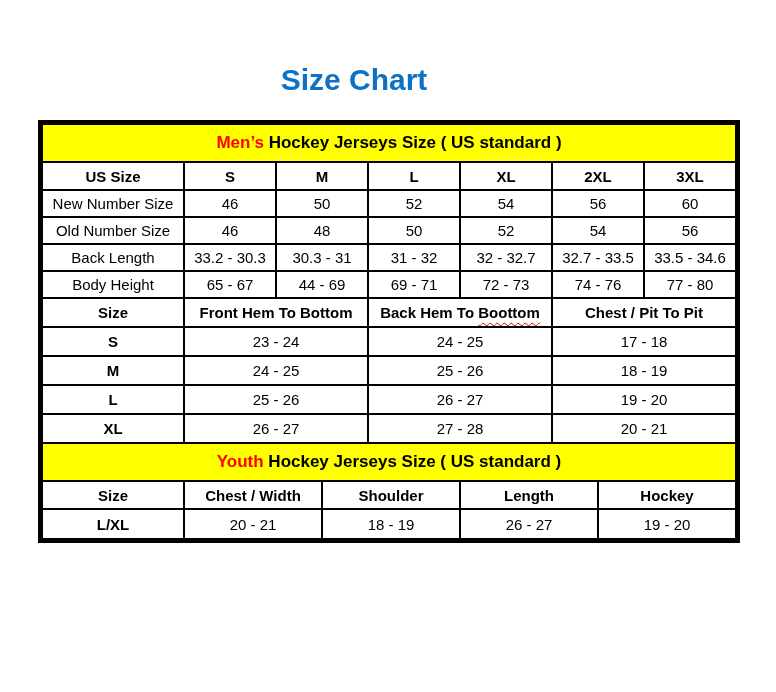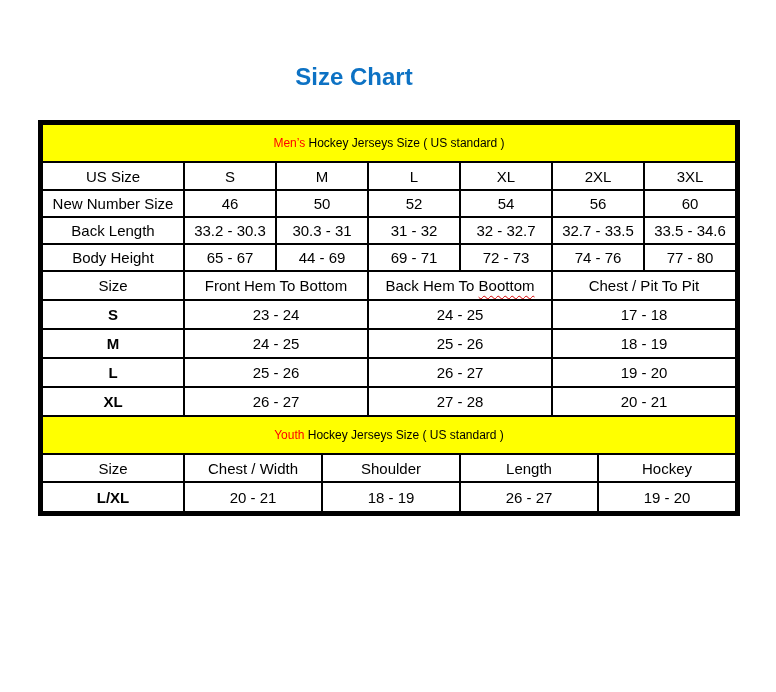--- a/index.html
+++ b/index.html
@@ -9,21 +9,21 @@
     font-family: "Liberation Sans", sans-serif;
     color: #000;
     position: relative;
     overflow: hidden;
   }
   .page-title {
     position: absolute;
     top: 63px; left: 0; width: 708px;
     margin: 0;
     text-align: center;
-    font-size: 24px;
+    font-size: 30px;
     font-weight: bold;
     letter-spacing: 0px;
     color: #0d72c4;
   }
   .chart-wrap {
     position: absolute;
     top: 120px; left: 38px;
     width: 696px;
     border: 3px solid #000;
   }
@@ -36,26 +36,26 @@
     border: 2px solid #000;
     text-align: center;
     vertical-align: middle;
     font-size: 15px;
     padding: 1px 2px;
     overflow: hidden;
     white-space: nowrap;
   }
   tr.band td {
     background: #ffff00;
-    font-weight: normal;
-    font-size: 12px;
+    font-weight: bold;
+    font-size: 17px;
     height: 34px;
   }
   tr.band .red { color: #ff0000; }
-  tr.hrow td { font-weight: normal; }
+  tr.hrow td { font-weight: bold; }
   tr.hrow.men td  { height: 24px; }
   tr.drow.men td  { height: 23px; }
   tr.hrow.women td { height: 25px; }
   tr.drow.women td { height: 25px; }
   tr.hrow.youth td { height: 24px; }
   tr.drow.youth td { height: 26px; }
   td.lbl-bold { font-weight: bold; }
   .wavy {
     text-decoration: underline;
     text-decoration-style: wavy;
@@ -101,20 +101,29 @@
       <td colspan="2">3XL</td>
     </tr>
     <tr class="drow men">
       <td>New Number Size</td>
       <td colspan="2">46</td>
       <td colspan="2">50</td>
       <td colspan="2">52</td>
       <td colspan="2">54</td>
       <td colspan="2">56</td>
       <td colspan="2">60</td>
+    </tr>
+    <tr class="drow men">
+      <td>Old Number Size</td>
+      <td colspan="2">46</td>
+      <td colspan="2">48</td>
+      <td colspan="2">50</td>
+      <td colspan="2">52</td>
+      <td colspan="2">54</td>
+      <td colspan="2">56</td>
     </tr>
     <tr class="drow men">
       <td>Back Length</td>
       <td colspan="2">33.2 - 30.3</td>
       <td colspan="2">30.3 - 31</td>
       <td colspan="2">31 - 32</td>
       <td colspan="2">32 - 32.7</td>
       <td colspan="2">32.7 - 33.5</td>
       <td colspan="2">33.5 - 34.6</td>
     </tr>

